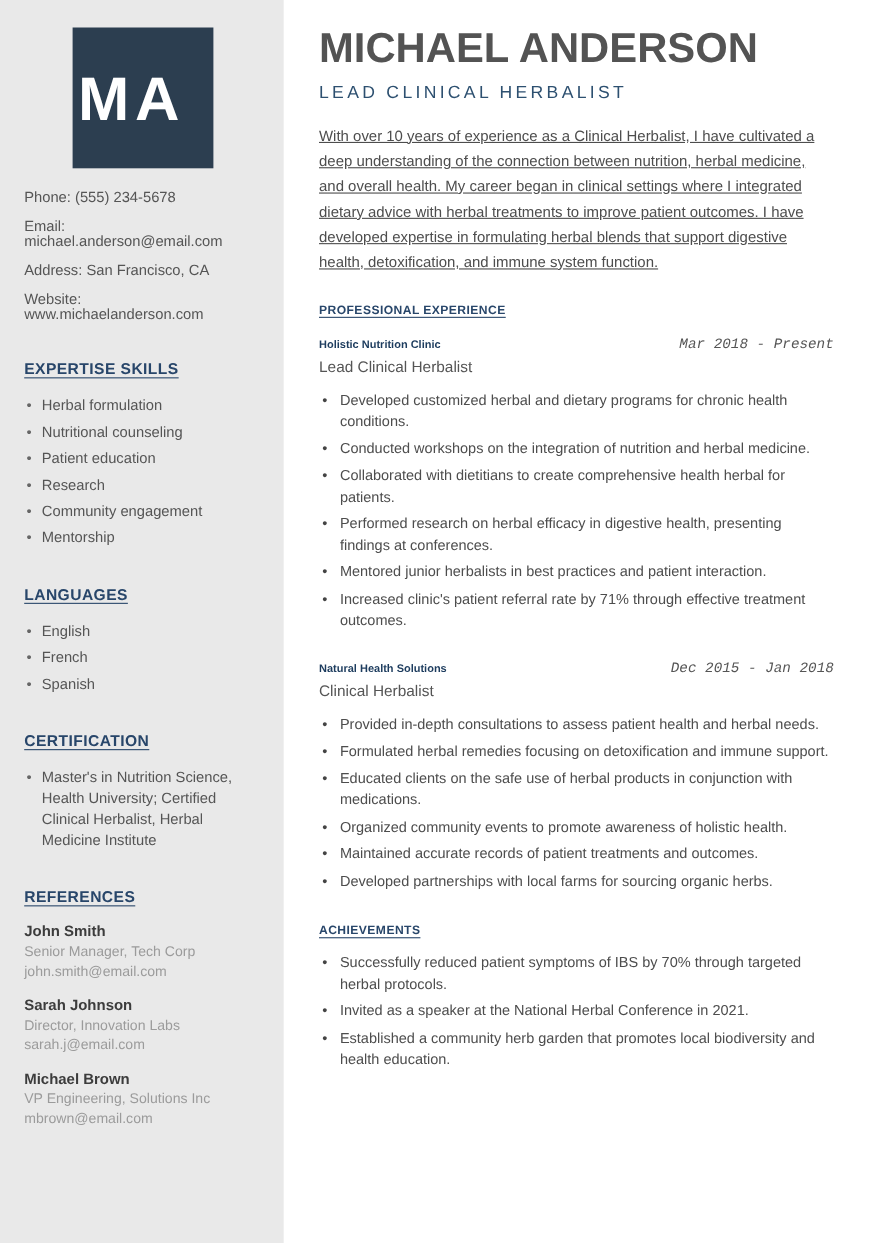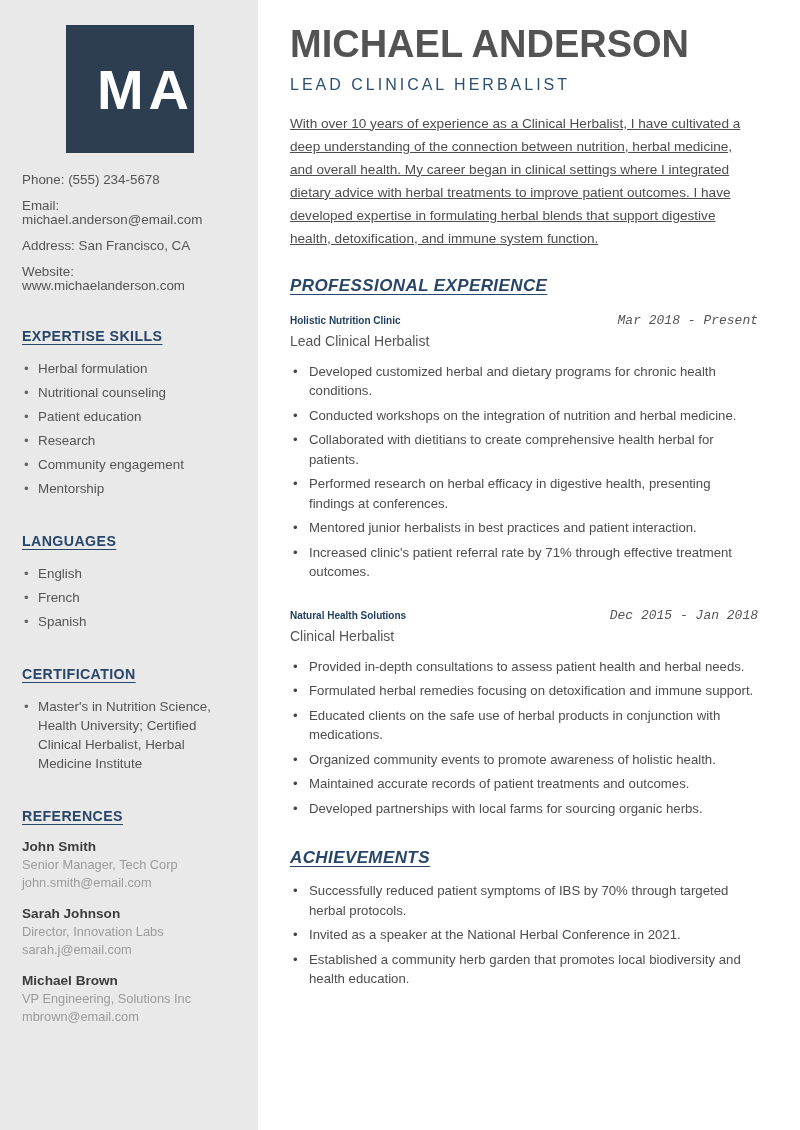--- a/index.html
+++ b/index.html
@@ -23,21 +23,21 @@
 
   
   .sidebar {
     flex: 0 0 258px; width: 258px; height: 100%;
     background: var(--sidebar-bg);
     padding: 25px 20px 20px 22px;
   }
   .avatar {
     width: 128px; height: 128px; margin: 0 auto;
     background: var(--avatar-bg);
-    display: flex; align-items: center; justify-content: flex-end;
+    display: flex; align-items: center; justify-content: flex-start;
   }
   .avatar span {
     color: #ffffff; font-size: 56px; font-weight: bold; letter-spacing: 5px;
     padding-left: 5px; 
   }
   .contact { margin-top: 20px; font-size: 13.4px; color: var(--side-text); }
   .contact .contact-line { line-height: 14px; margin-bottom: 12px; }
 
   .side-h {
     margin: 35px 0 0; font-size: 14.2px; font-weight: bold;
@@ -62,23 +62,23 @@
     margin: 0; font-size: 38px; line-height: 1.1;
     font-weight: bold; color: #535353;
   }
   .candidate-title {
     margin-top: 10px; font-size: 16px; letter-spacing: 3px;
     color: var(--subtitle);
   }
   .summary { margin: 18px 0 0; font-size: 13.6px; line-height: 23px; color: var(--text); text-decoration: underline; }
 
   .main-h {
-    margin: 26px 0 0; font-size: 17px; font-weight: bold;
+    margin: 26px 0 0; font-size: 11px; font-weight: bold;
     color: var(--navy); letter-spacing: 0.4px;
-    text-decoration: underline; text-underline-offset: 3px; font-style: italic;
+    text-decoration: underline; text-underline-offset: 3px;
   }
   .job { margin-top: 17px; }
   .job + .job { margin-top: 26px; }
   .job-head { display: flex; justify-content: space-between; align-items: baseline; }
   .company { font-size: 10px; font-weight: bold; color: var(--company); }
   .dates { font-size: 13px; font-style: italic; color: #555; font-family: Liberation Mono, monospace; }
   .role { margin-top: 5px; font-size: 14px; color: #555; }
   ul.bullets {
     list-style: none; margin: 13px 0 0; padding: 0;
     font-size: 13.2px; color: var(--text);

